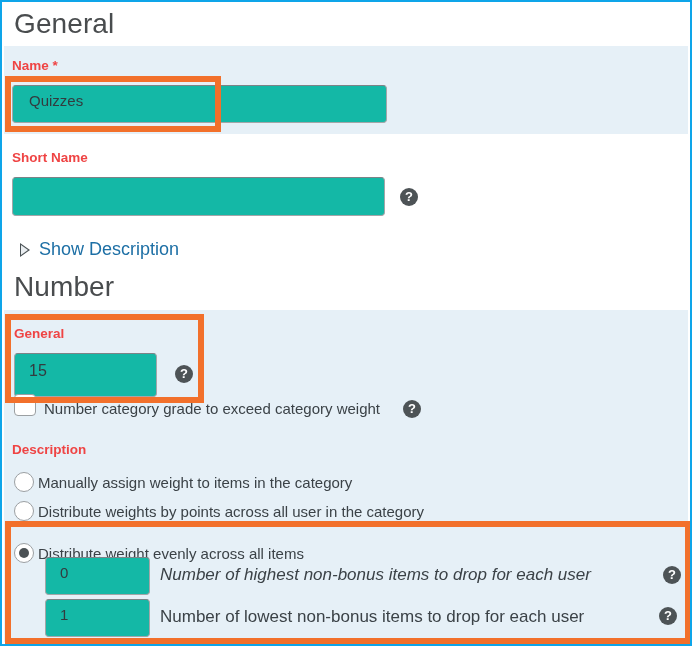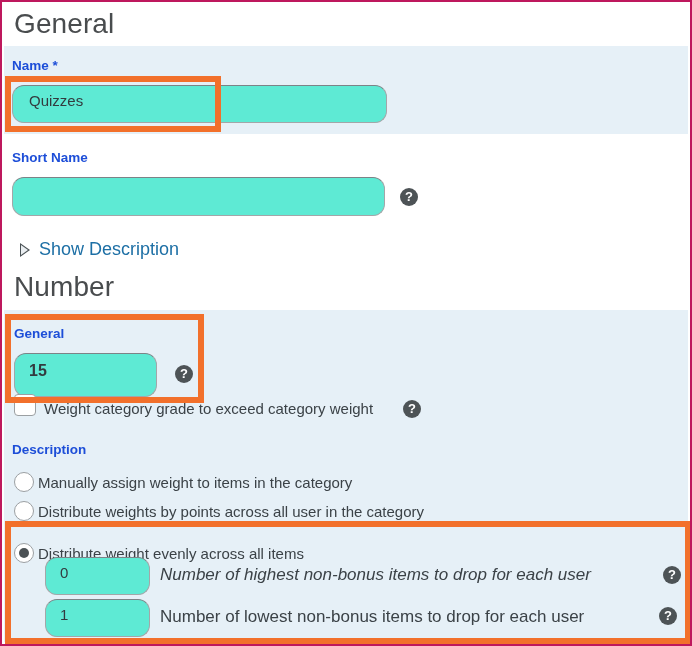--- a/index.html
+++ b/index.html
@@ -10,21 +10,21 @@
   body {
     font-family: "Liberation Sans", sans-serif;
     -webkit-font-smoothing: antialiased;
   }
 
   #page {
     position: relative;
     width: 692px;
     height: 646px;
     box-sizing: border-box;
-    border: 2px solid #be185d;
+    border: 2px solid #0ea5e9;
     background: #ffffff;
     overflow: hidden;
   }
 
   
   .band {
     position: absolute;
     left: 2px;
     right: 2px;
     background: #e6f0f7;
@@ -42,45 +42,45 @@
     white-space: nowrap;
   }
   #heading-general { left: 12px; top: 6px; }
   #heading-grading { left: 12px; top: 269px; }
 
   
   .field-label {
     position: absolute;
     font-size: 13.5px;
     font-weight: bold;
-    color: #1d4ed8;
+    color: #ef4444;
     white-space: nowrap;
   }
   #label-name        { left: 10px; top: 56px; }
   #label-short-name  { left: 10px; top: 148px; }
   #label-weight      { left: 12px; top: 324px; }
   #label-distribution{ left: 10px; top: 440px; }
 
   
   .text-input {
     position: absolute;
     box-sizing: border-box;
-    background: #5eead4;
+    background: #14b8a6;
     border: 1px solid #a3a6a8;
     border-top-color: #7c8387;
-    border-radius: 12px;
+    border-radius: 4px;
     font-family: "Liberation Sans", sans-serif;
     font-size: 15px;
     color: #333b3f;
     padding: 0 0 8px 16px;
     outline: none;
   }
   #input-name       { left: 10px;  top: 83px;  width: 375px; height: 38px; }
   #input-short-name { left: 10px;  top: 175px; width: 373px; height: 39px; }
-  #input-weight     { left: 12px;  top: 351px; width: 143px; height: 44px; font-size: 16px; padding-left: 14px; font-weight: bold; }
+  #input-weight     { left: 12px;  top: 351px; width: 143px; height: 44px; font-size: 16px; padding-left: 14px; }
   #input-drop-high  { left: 43px;  top: 555px; width: 105px; height: 38px; font-size: 15px; padding-left: 14px; }
   #input-drop-low   { left: 43px;  top: 597px; width: 105px; height: 38px; font-size: 15px; padding-left: 14px; }
 
   
   .help-icon {
     position: absolute;
     width: 18px;
     height: 18px;
     border-radius: 50%;
     background: #4d5356;
@@ -235,21 +235,21 @@
 
   <div class="section-heading" id="heading-grading">Number</div>
 
   <div class="field-label" id="label-weight">General</div>
 
   <input class="text-input" id="input-weight" type="text" value="15" style="">
 
   <div class="help-icon" id="help-weight">?</div>
 
   <div id="checkbox-allow-exceed"></div>
-  <div id="label-allow-exceed">Weight category grade to exceed category weight</div>
+  <div id="label-allow-exceed">Number category grade to exceed category weight</div>
   <div class="help-icon" id="help-allow">?</div>
 
   <div class="field-label" id="label-distribution">Description</div>
 
   <div class="radio-row" id="radio-row-0">
     <span class="radio-mark"></span>
     <span class="radio-label">Manually assign weight to items in the category</span>
   </div>
 
   <div class="radio-row" id="radio-row-1">

